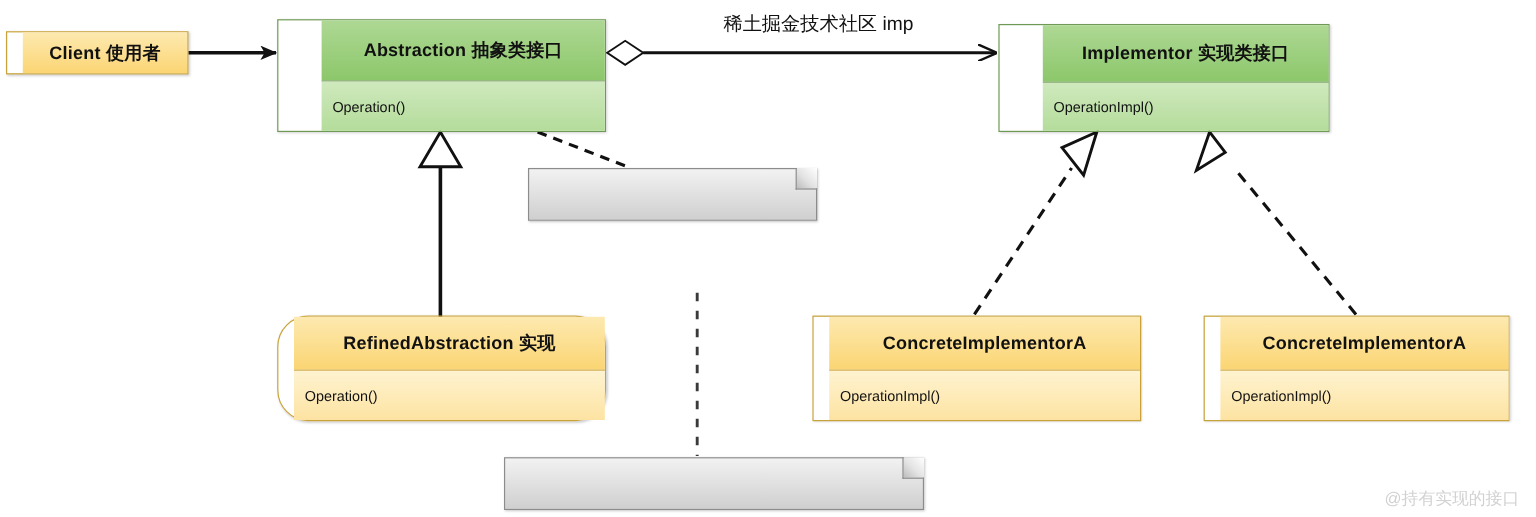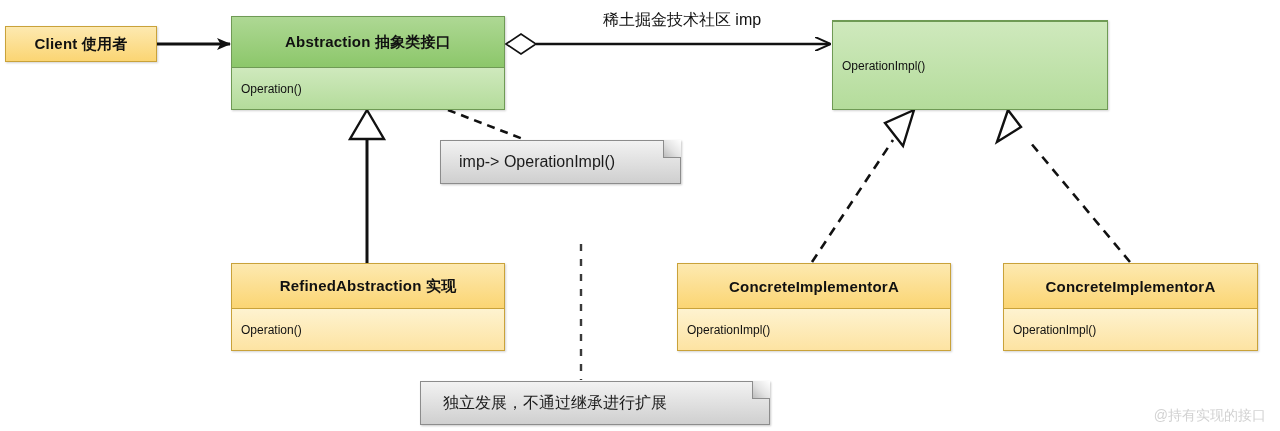--- a/index.html
+++ b/index.html
@@ -50,31 +50,33 @@
     align-items: center;
     padding-left: 9px;
     font-size: 12px;
     color: #111;
     white-space: nowrap;
     flex: 1 1 auto;
   }
   
   .green {
     border-color: #6f9a55;
+    padding-left: 36px;
   }
   .green .hdr {
     background: linear-gradient(to bottom, #aed894 0%, #8cc76a 100%);
   }
   .green .sep { background: #6f9a55; }
   .green .body {
     background: linear-gradient(to bottom, #cfe9bd 0%, #b4dc9b 100%);
   }
   
   .yellow {
     border-color: #c9a23a;
+    padding-left: 13px;
   }
   .yellow .hdr {
     background: linear-gradient(to bottom, #fde9b0 0%, #fbd573 100%);
   }
   .yellow .sep { background: #c9a23a; }
   .yellow .body {
     background: linear-gradient(to bottom, #fef3d0 0%, #fde3a2 100%);
   }
   
   .single .hdr {
@@ -162,45 +164,44 @@
   <div class="hdr">Client 使用者</div>
 </div>
 
 <div class="uml-box green" style="left:231px; top:16px; width:274px; height:94px;">
   <div class="hdr" style="height:50px;">Abstraction  抽象类接口</div>
   <div class="sep"></div>
   <div class="body">Operation()</div>
 </div>
 
 <div class="uml-box green" style="left:832px; top:20px; width:276px; height:90px;">
+  <div class="hdr" style="height:47px;">Implementor 实现类接口</div>
   <div class="sep"></div>
   <div class="body">OperationImpl()</div>
 </div>
 
-<div class="uml-box yellow" style="left:231px; top:263px; width:274px; height:88px;">
+<div class="uml-box yellow" style="left:231px; top:263px; width:274px; height:88px;border-radius:26px;">
   <div class="hdr" style="height:44px;">RefinedAbstraction 实现</div>
   <div class="sep"></div>
   <div class="body">Operation()</div>
 </div>
 
 <div class="uml-box yellow" style="left:677px; top:263px; width:274px; height:88px;">
   <div class="hdr" style="height:44px;">ConcreteImplementorA</div>
   <div class="sep"></div>
   <div class="body">OperationImpl()</div>
 </div>
 
 <div class="uml-box yellow" style="left:1003px; top:263px; width:255px; height:88px;">
   <div class="hdr" style="height:44px;">ConcreteImplementorA</div>
   <div class="sep"></div>
   <div class="body">OperationImpl()</div>
 </div>
 
 <div class="note" style="left:440px; top:140px; width:241px; height:44px;">
-  <span>imp-&gt; OperationImpl()</span>
   <span class="fold"></span>
 </div>
 
 <div class="note" style="left:420px; top:381px; width:350px; height:44px; padding-left:22px;">
-  <span>独立发展，不通过继承进行扩展</span>
   <span class="fold"></span>
 </div>
 
 <div class="watermark">@持有实现的接口</div>
 
 </body></html>

